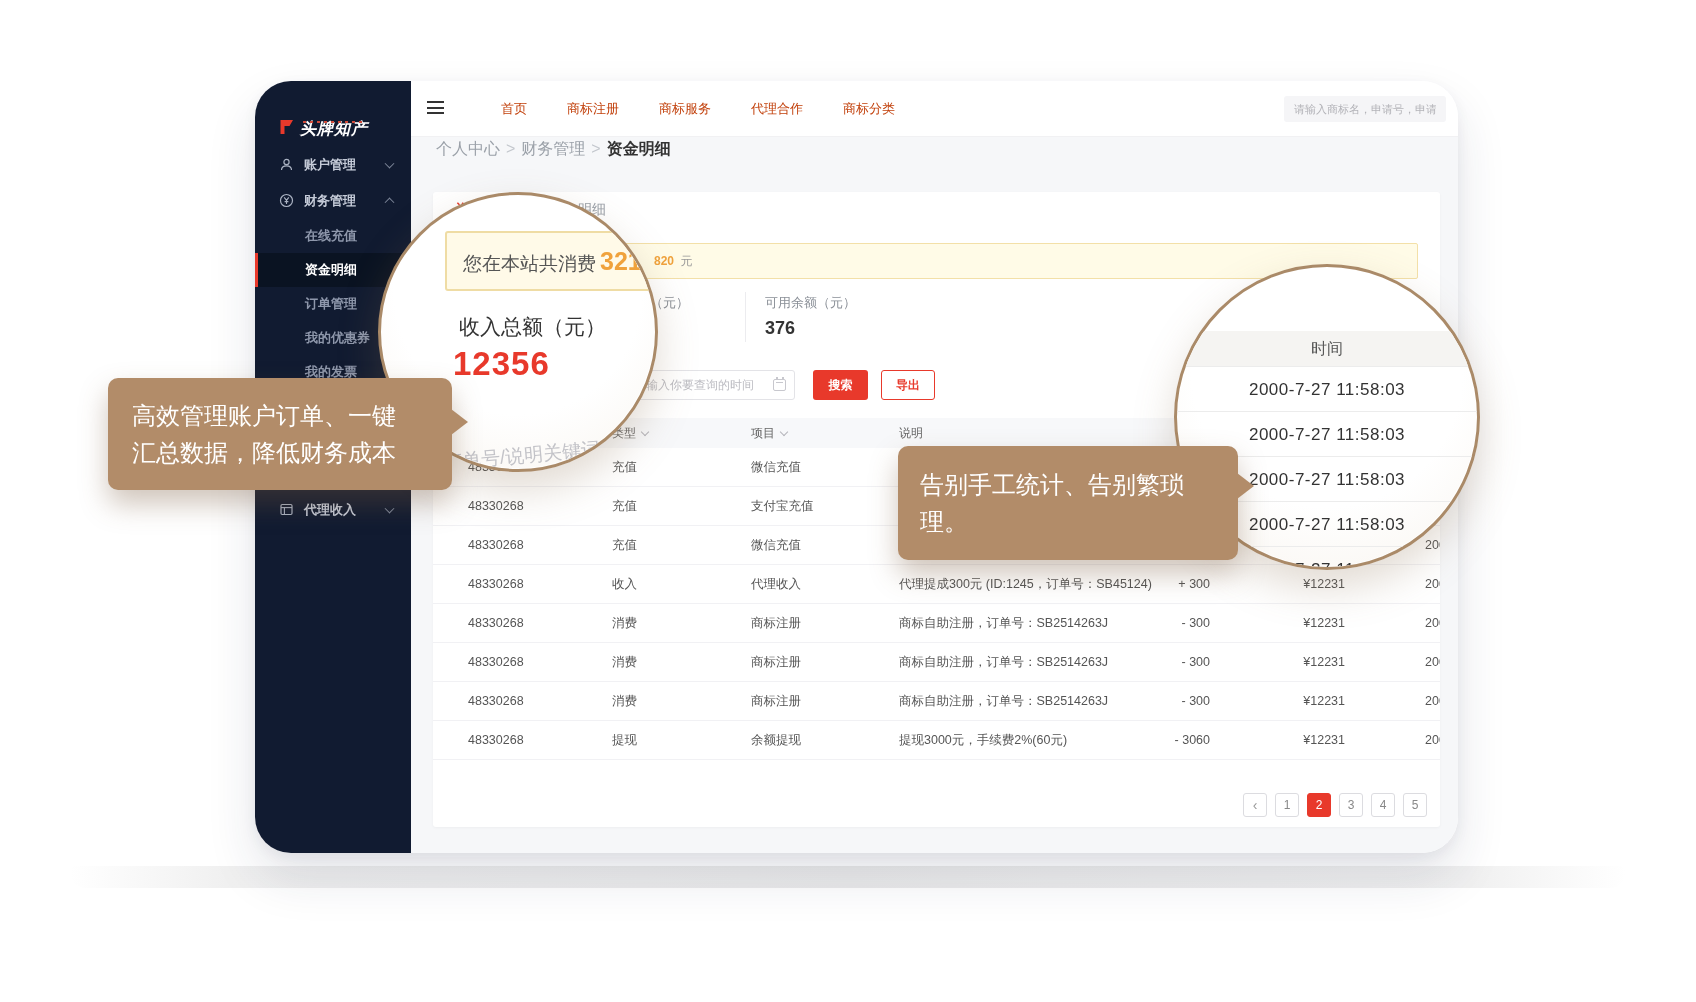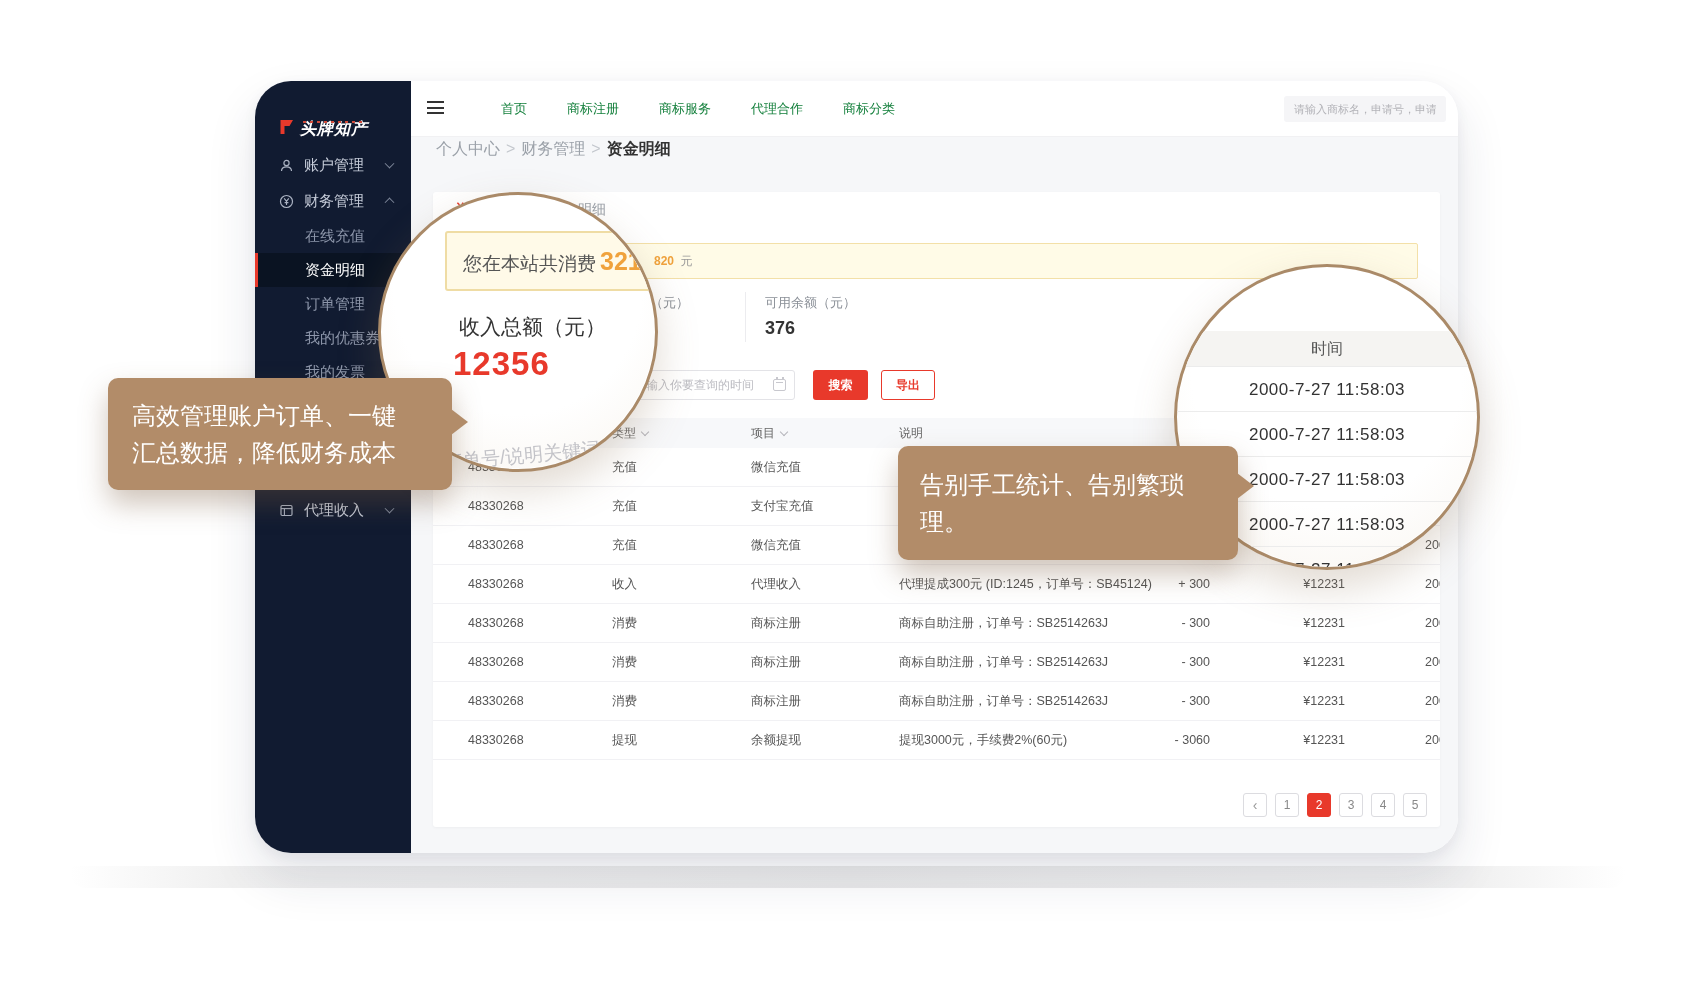--- a/index.html
+++ b/index.html
@@ -15,37 +15,37 @@
     box-shadow:0 24px 50px rgba(35,40,70,.12),0 4px 14px rgba(35,40,70,.06);overflow:hidden;z-index:1;}
 
   
   .sidebar{position:absolute;left:0;top:0;width:156px;height:100%;background:#111b31;}
   .logo{padding:36px 0 0 20px;height:46px;position:relative;}
   .logo-mark{display:inline-block;vertical-align:middle;}
   .logo-text{color:#fff;font-size:16px;font-weight:bold;letter-spacing:1px;vertical-align:middle;margin-left:5px;font-style:italic;}
   .logo-sub{position:absolute;left:48px;top:40px;width:62px;height:2px;
     background:repeating-linear-gradient(90deg,#d24a39 0 3px,transparent 3px 7px);}
   .side-menu{position:absolute;left:0;top:66px;width:100%;}
-  .side-item{position:relative;height:36px;line-height:36px;color:#c5cbd8;font-size:15px;padding-left:24px;cursor:pointer;}
+  .side-item{position:relative;height:36px;line-height:36px;color:#c5cbd8;font-size:13px;padding-left:24px;cursor:pointer;font-weight:bold;}
   .side-item .mi{display:inline-block;width:15px;height:15px;vertical-align:-3px;margin-right:10px;}
   .side-item.sub{height:34px;line-height:34px;color:#8e97ab;padding-left:50px;}
   .side-item.sub.active{color:#fff;background:#0a1322;}
   .side-item.sub.active::before{content:"";position:absolute;left:0;top:0;width:3px;height:100%;background:#e8392b;}
   .side-item.gap{margin-top:103px;}
   .chev{position:absolute;right:18px;top:50%;width:7px;height:7px;border-right:1px solid #7d8699;border-bottom:1px solid #7d8699;}
   .chev.down{transform:translateY(-70%) rotate(45deg);}
   .chev.up{transform:translateY(-30%) rotate(-135deg);}
 
   
   .topnav{position:absolute;left:156px;top:0;width:1047px;height:56px;background:#fff;border-bottom:1px solid #f1f1f3;}
   .hamburger{position:absolute;left:16px;top:20px;width:17px;height:13px;cursor:pointer;
     border-top:2px solid #333;border-bottom:2px solid #333;}
   .hamburger::before{content:"";position:absolute;left:0;top:3.5px;width:100%;height:2px;background:#333;}
   .nav-items{position:absolute;left:90px;top:0;height:56px;display:flex;align-items:center;gap:40px;}
-  .nav-item{font-size:13px;color:#15803d;cursor:pointer;white-space:nowrap;}
+  .nav-item{font-size:13px;color:#c2410c;cursor:pointer;white-space:nowrap;}
   .nav-search{position:absolute;right:12px;top:15px;width:162px;height:26px;background:#f5f5f7;border:none;border-radius:3px;
     font-size:11px;color:#666;padding:0 10px;outline:none;}
   .nav-search::placeholder{color:#b3b3b8;}
 
   
   .content{position:absolute;left:156px;top:56px;right:0;bottom:0;background:#f6f7f9;}
   .breadcrumb{position:absolute;left:25px;top:2px;font-size:16px;color:#9aa0a8;}
   .breadcrumb .sep{margin:0 6px;color:#c3c7cd;}
   .breadcrumb .cur{color:#333;font-weight:bold;}
 

